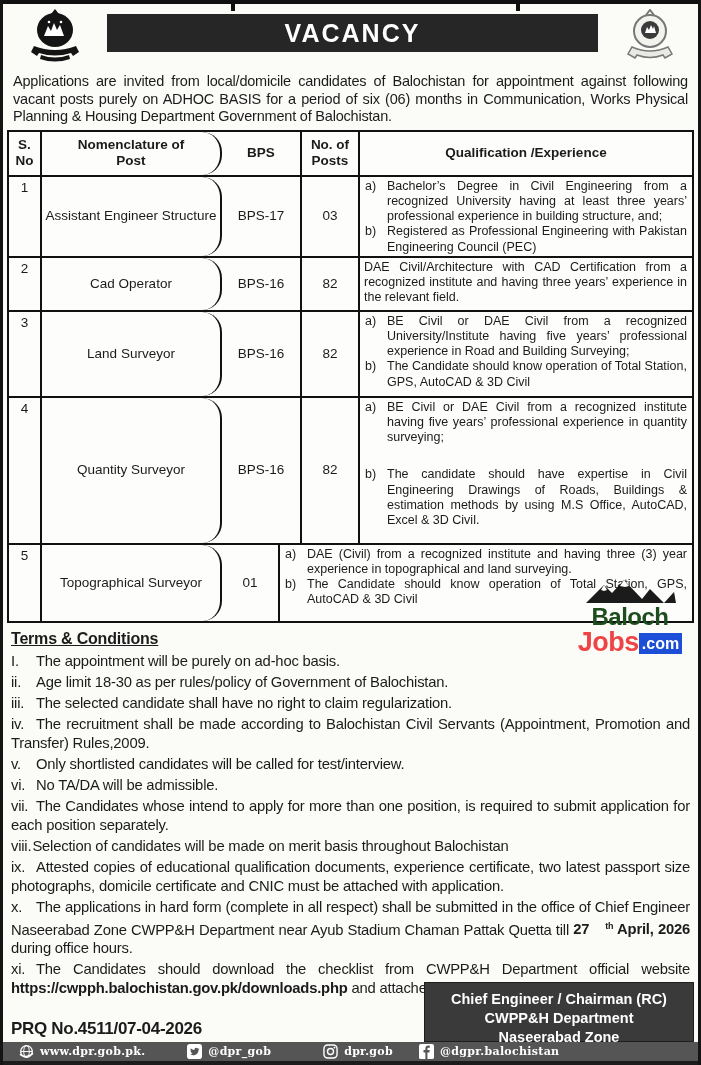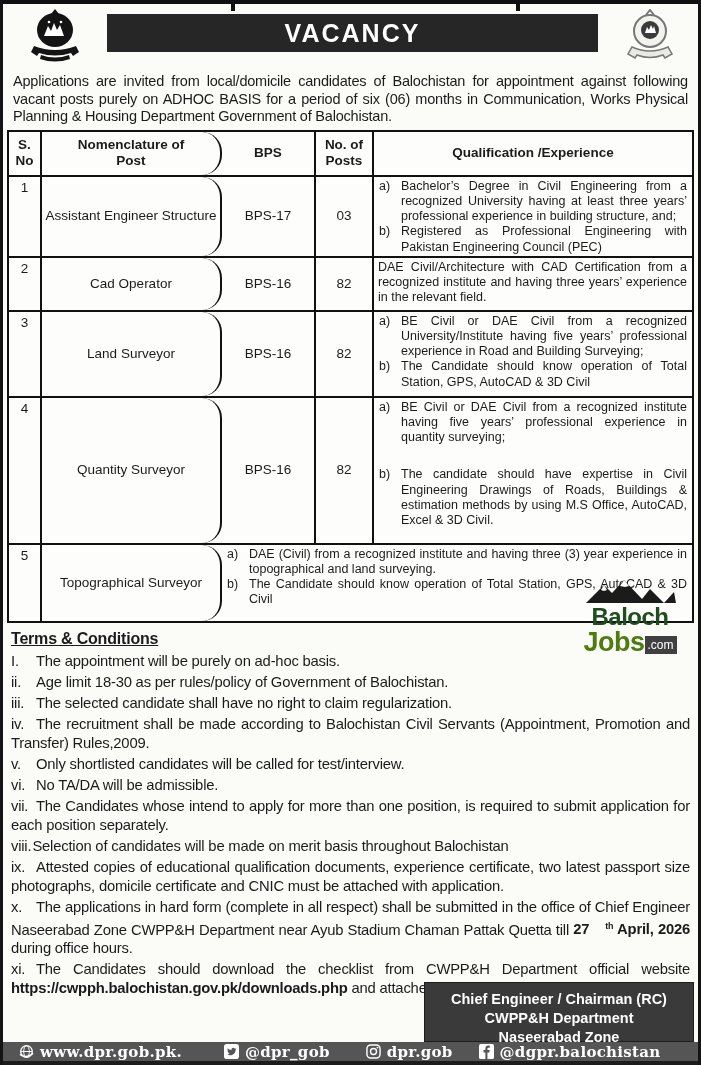--- a/index.html
+++ b/index.html
@@ -34,21 +34,21 @@
     display:flex;align-items:center;justify-content:center;text-align:center;
     white-space:pre-line;font-size:13.5px;line-height:16px;height:43px;box-sizing:border-box;
   }
   .cell{border-right:2px solid #111;box-sizing:border-box;overflow:hidden;}
   .cell:last-child{border-right:none;}
   .trow{display:flex;border-bottom:2px solid #111;}
   .trow:last-child{border-bottom:none;}
   .r0{height:79px}.r1{height:52px}.r2{height:84px}.r3{height:145px}.r4{height:76px}
   .col-sno{width:33px;flex:none;}
   .col-post{width:180px;flex:none;border-radius:20px;}
-  .col-bps{width:94px;flex:none;}
+  .col-bps{width:80px;flex:none;}
   .col-posts{width:58px;flex:none;}
   .col-qual{flex:1;}
   .cell-sno{text-align:center;font-size:13.5px;padding-top:3px;}
   .cell-post,.cell-bps,.cell-posts{
     display:flex;align-items:center;justify-content:center;text-align:center;
     font-size:13.5px;line-height:16px;padding:0 3px;
   }
   .cell-qual{padding:2px 5px 2px 4px;font-size:12.5px;line-height:15.3px;text-align:justify;}
   .qitem{display:flex;}
   .qitem.gap{margin-bottom:22px;}
@@ -62,40 +62,40 @@
     margin-bottom:4px;letter-spacing:-0.2px;
   }
   .term{font-size:14.8px;line-height:19px;text-align:justify;letter-spacing:-0.2px;margin-bottom:2px;}
   .term-num{display:inline-block;min-width:25px;}
   .term-num.tight{min-width:0;margin-right:1px;}
   .term sup{font-size:9px;padding-left:16px;}
 
   
   .watermark{position:absolute;top:578px;right:8px;width:120px;text-align:center;line-height:1;}
   .wm-l1{color:#1d4d1d;font-weight:bold;font-size:24px;letter-spacing:-0.5px;display:block;margin-top:-2px;}
-  .wm-l2{color:#4d7c0f;font-weight:bold;font-size:27px;letter-spacing:-0.5px;}
-  .wm-com{background:#404040;color:#fff;font-size:12px;font-weight:normal;padding:2px 3px;vertical-align:2px;}
+  .wm-l2{color:#ef4444;font-weight:bold;font-size:27px;letter-spacing:-0.5px;}
+  .wm-com{background:#1d4ed8;color:#fff;font-size:16px;font-weight:bold;padding:2px 3px;vertical-align:2px;}
 
   
   .prq{position:absolute;left:8px;bottom:26px;font-weight:bold;font-size:17px;letter-spacing:-0.3px;}
   .sig{
     position:absolute;right:4px;bottom:23px;width:270px;height:60px;box-sizing:border-box;
     background:#3a3a3a;border:1px solid #1d1d1d;color:#fff;font-weight:bold;text-align:center;
     font-size:14.5px;line-height:19px;padding-top:7px;
   }
   .footer{
     position:absolute;bottom:0;left:0;width:100%;height:23px;box-sizing:border-box;
     background:#555;border-bottom:4px solid #1c1c1c;display:flex;align-items:center;
-    color:#fff;font-family:"DejaVu Serif",serif;font-weight:bold;font-size:15px;letter-spacing:0.3px;
+    color:#fff;font-family:"DejaVu Serif",serif;font-weight:bold;font-size:11px;letter-spacing:0.3px;
   }
   .f-item{display:flex;align-items:center;}
   .f-icon{display:flex;margin-right:6px;}
   .fi-1{margin-left:16px;margin-right:42px;}
   .fi-2{margin-right:36px;}
-  .fi-3{margin-right:26px;}
+  .fi-3{margin-right:26px;margin-left:16px;}
 </style>
 </head>
 <body>
 
 <div class="ad">
 
   <div class="top-fragment"></div>
   <div class="top-tick tick-a"></div>
   <div class="top-tick tick-b"></div>
 
@@ -192,20 +192,21 @@
             </div>
             <div class="qitem">
               <span class="qlabel">b)</span>
               <span class="qtext">The candidate should have expertise in Civil Engineering Drawings of Roads, Buildings &amp; estimation methods by using M.S Office, AutoCAD, Excel &amp; 3D Civil.</span>
             </div>
           </div>
         </div>
         <div class="trow r4">
           <div class="cell col-sno cell-sno">5</div>
           <div class="cell col-post cell-post">Topographical Surveyor</div>
+          <div class="cell col-posts cell-posts">01</div>
           <div class="cell col-qual cell-qual">
             <div class="qitem">
               <span class="qlabel">a)</span>
               <span class="qtext">DAE (Civil) from a recognized institute and having three (3) year experience in topographical and land surveying.</span>
             </div>
             <div class="qitem">
               <span class="qlabel">b)</span>
               <span class="qtext">The Candidate should know operation of Total Station, GPS, AutoCAD &amp; 3D Civil</span>
             </div>
           </div>
@@ -236,20 +237,21 @@
       <path d="M36 8 l4 -6 5 6 -4 1 z" fill="#ffffff"></path>
       <path d="M17 12 l3 -5 3 5 -3 1 z" fill="#ffffff"></path>
       <path d="M80 25 L90 14 L92 25 Z" fill="#1b1b1b"></path>
     </svg>
     <span class="wm-l1">Baloch</span>
     <span>
       <span class="wm-l2">Jobs</span><span class="wm-com">.com</span>
     </span>
   </div>
 
+  <div class="prq">PRQ No.4511/07-04-2026</div>
 
   <div class="sig">
     <div>Chief Engineer / Chairman (RC)</div>
     <div>CWPP&amp;H Department</div>
     <div>Naseerabad Zone</div>
   </div>
 
   <div class="footer">
     <div class="f-item fi-1">
       <span class="f-icon">

